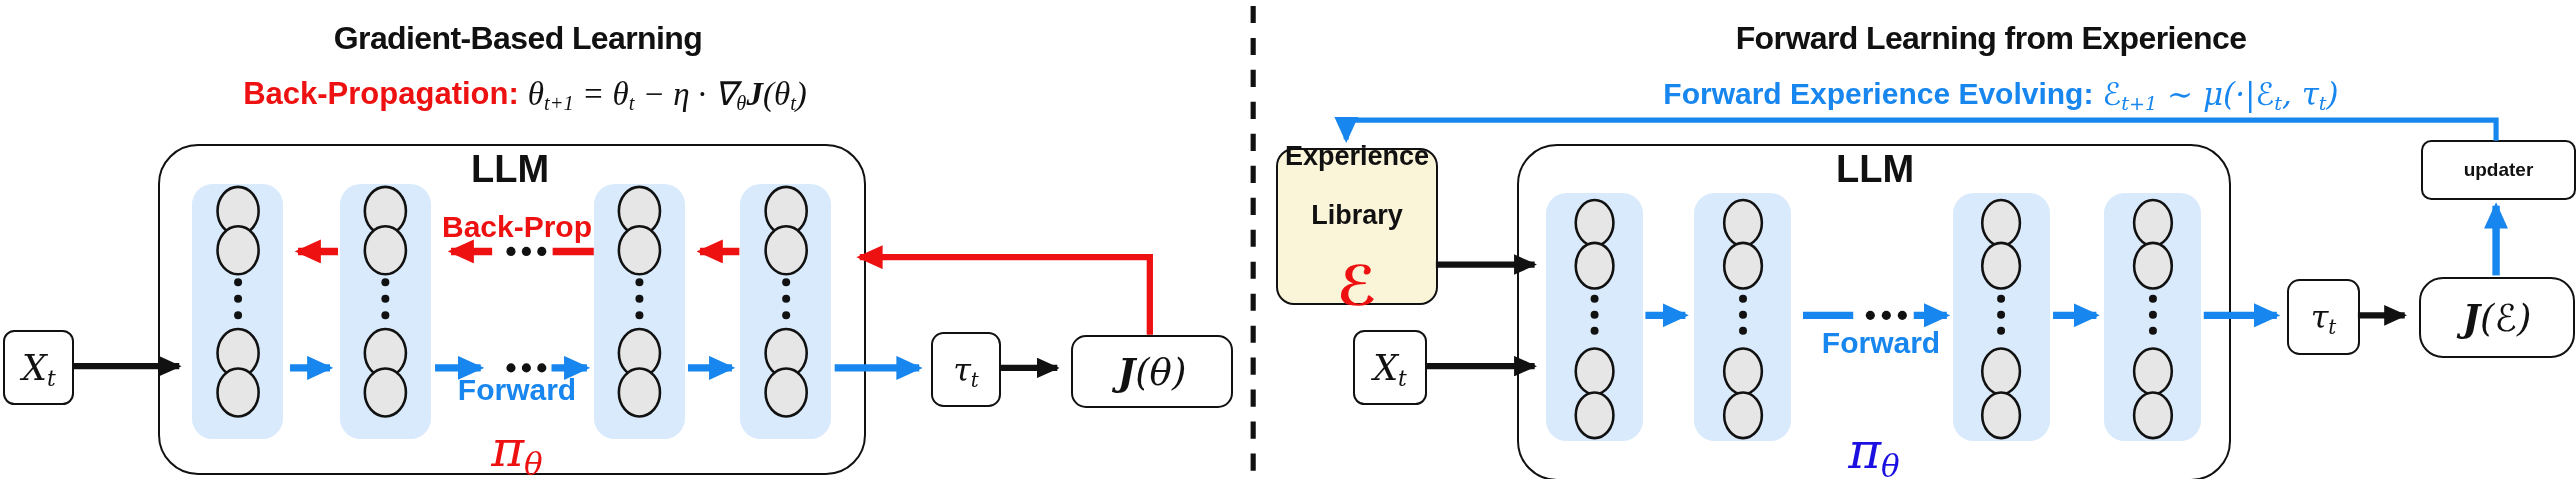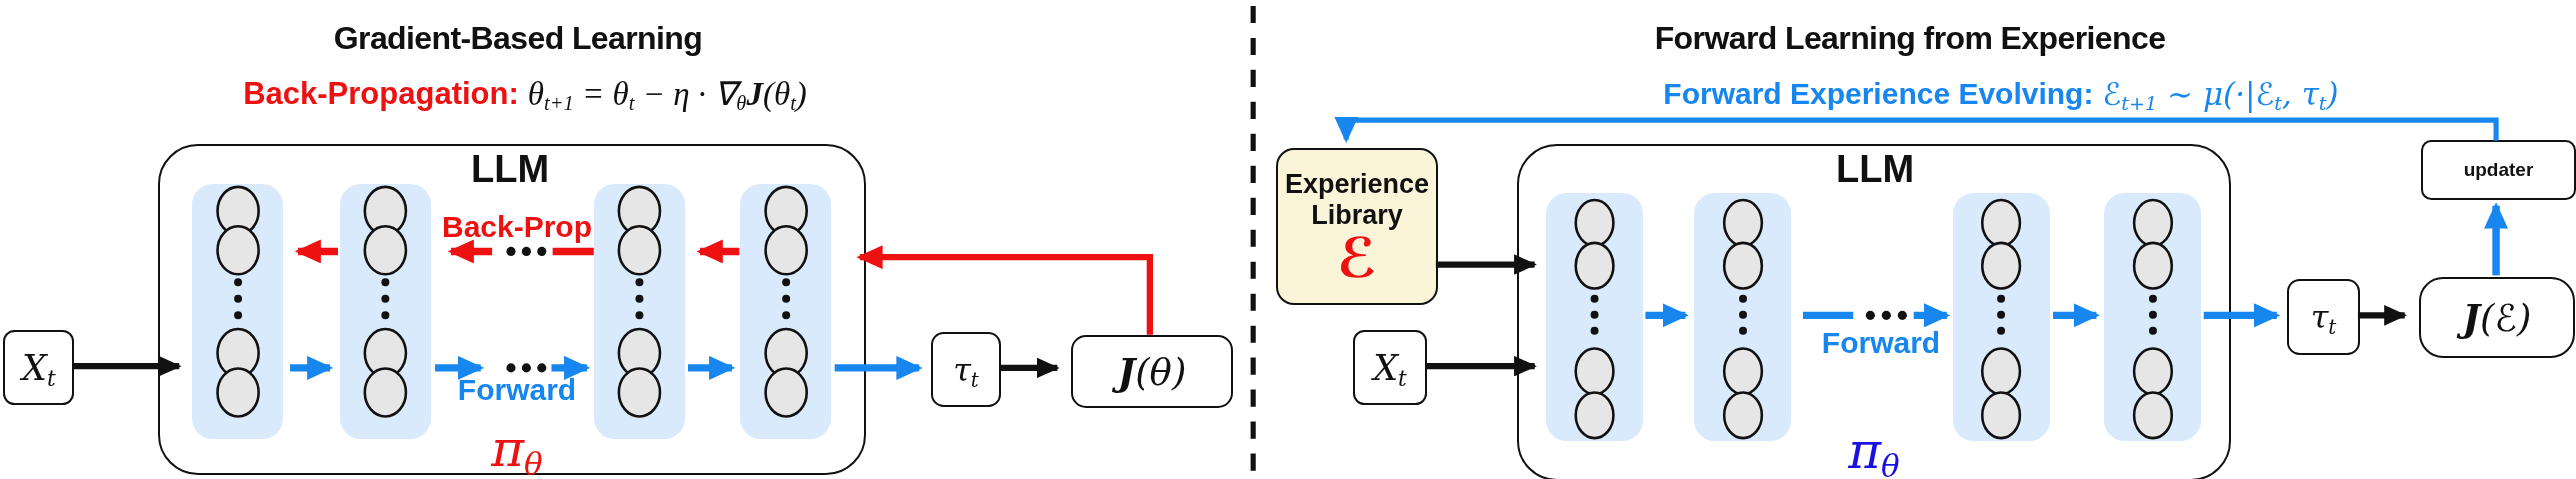--- a/index.html
+++ b/index.html
@@ -64,28 +64,28 @@
   <div class="box" style="left:3.4px;top:330px;width:67px;height:71px;border-radius:11.4px;">
     <span class="math" style="font-size:35px;"><span>X</span><sub>t</sub></span>
   </div>
   <div class="box" style="left:931px;top:332px;width:66px;height:71px;border-radius:12.6px;">
     <span class="math" style="font-size:32px;"><span>τ</span><sub>t</sub></span>
   </div>
   <div class="box" style="left:1071px;top:335px;width:158px;height:69px;border-radius:15px;">
     <span class="math" style="font-size:37px;"><span class="cal">J</span><span>(θ)</span></span>
   </div>
 
-  <div class="abs title" style="left:1910px;top:38px;">Forward Learning from Experience</div>
+  <div class="abs title" style="left:1991px;top:38px;">Forward Learning from Experience</div>
 
   <div class="abs formula" style="left:2001px;top:94px;justify-content:flex-end;">
     <span class="flabel blue" style="font-size:30px;">Forward Experience Evolving:</span>
     <span class="math blue" style="font-size:31px;"><span class="se">ℰ</span><sub>t+1</sub><span> ∼ μ(·|</span><span class="se">ℰ</span><sub>t</sub><span>, </span><span>τ</span><sub>t</sub><span>)</span></span>
   </div>
 
-  <div class="exp-box" style="left:1276px;top:148px;width:158px;height:153px;">
+  <div class="exp-box" style="left:1276px;top:148px;width:158px;height:153px;gap:28px;">
     <span class="exp-line">Experience</span>
     <span class="exp-line">Library</span>
     <span class="exp-sym se red">ℰ</span>
   </div>
 
   <div class="llm-box" style="left:1517px;top:144px;width:710px;height:333px;"></div>
   <div class="abs llm-label" style="left:1875px;top:169px;">LLM</div>
 
   <div class="layer" style="left:1546px;top:193px;width:97px;height:248px;"></div>
   <div class="layer" style="left:1694px;top:193px;width:97px;height:248px;"></div>

